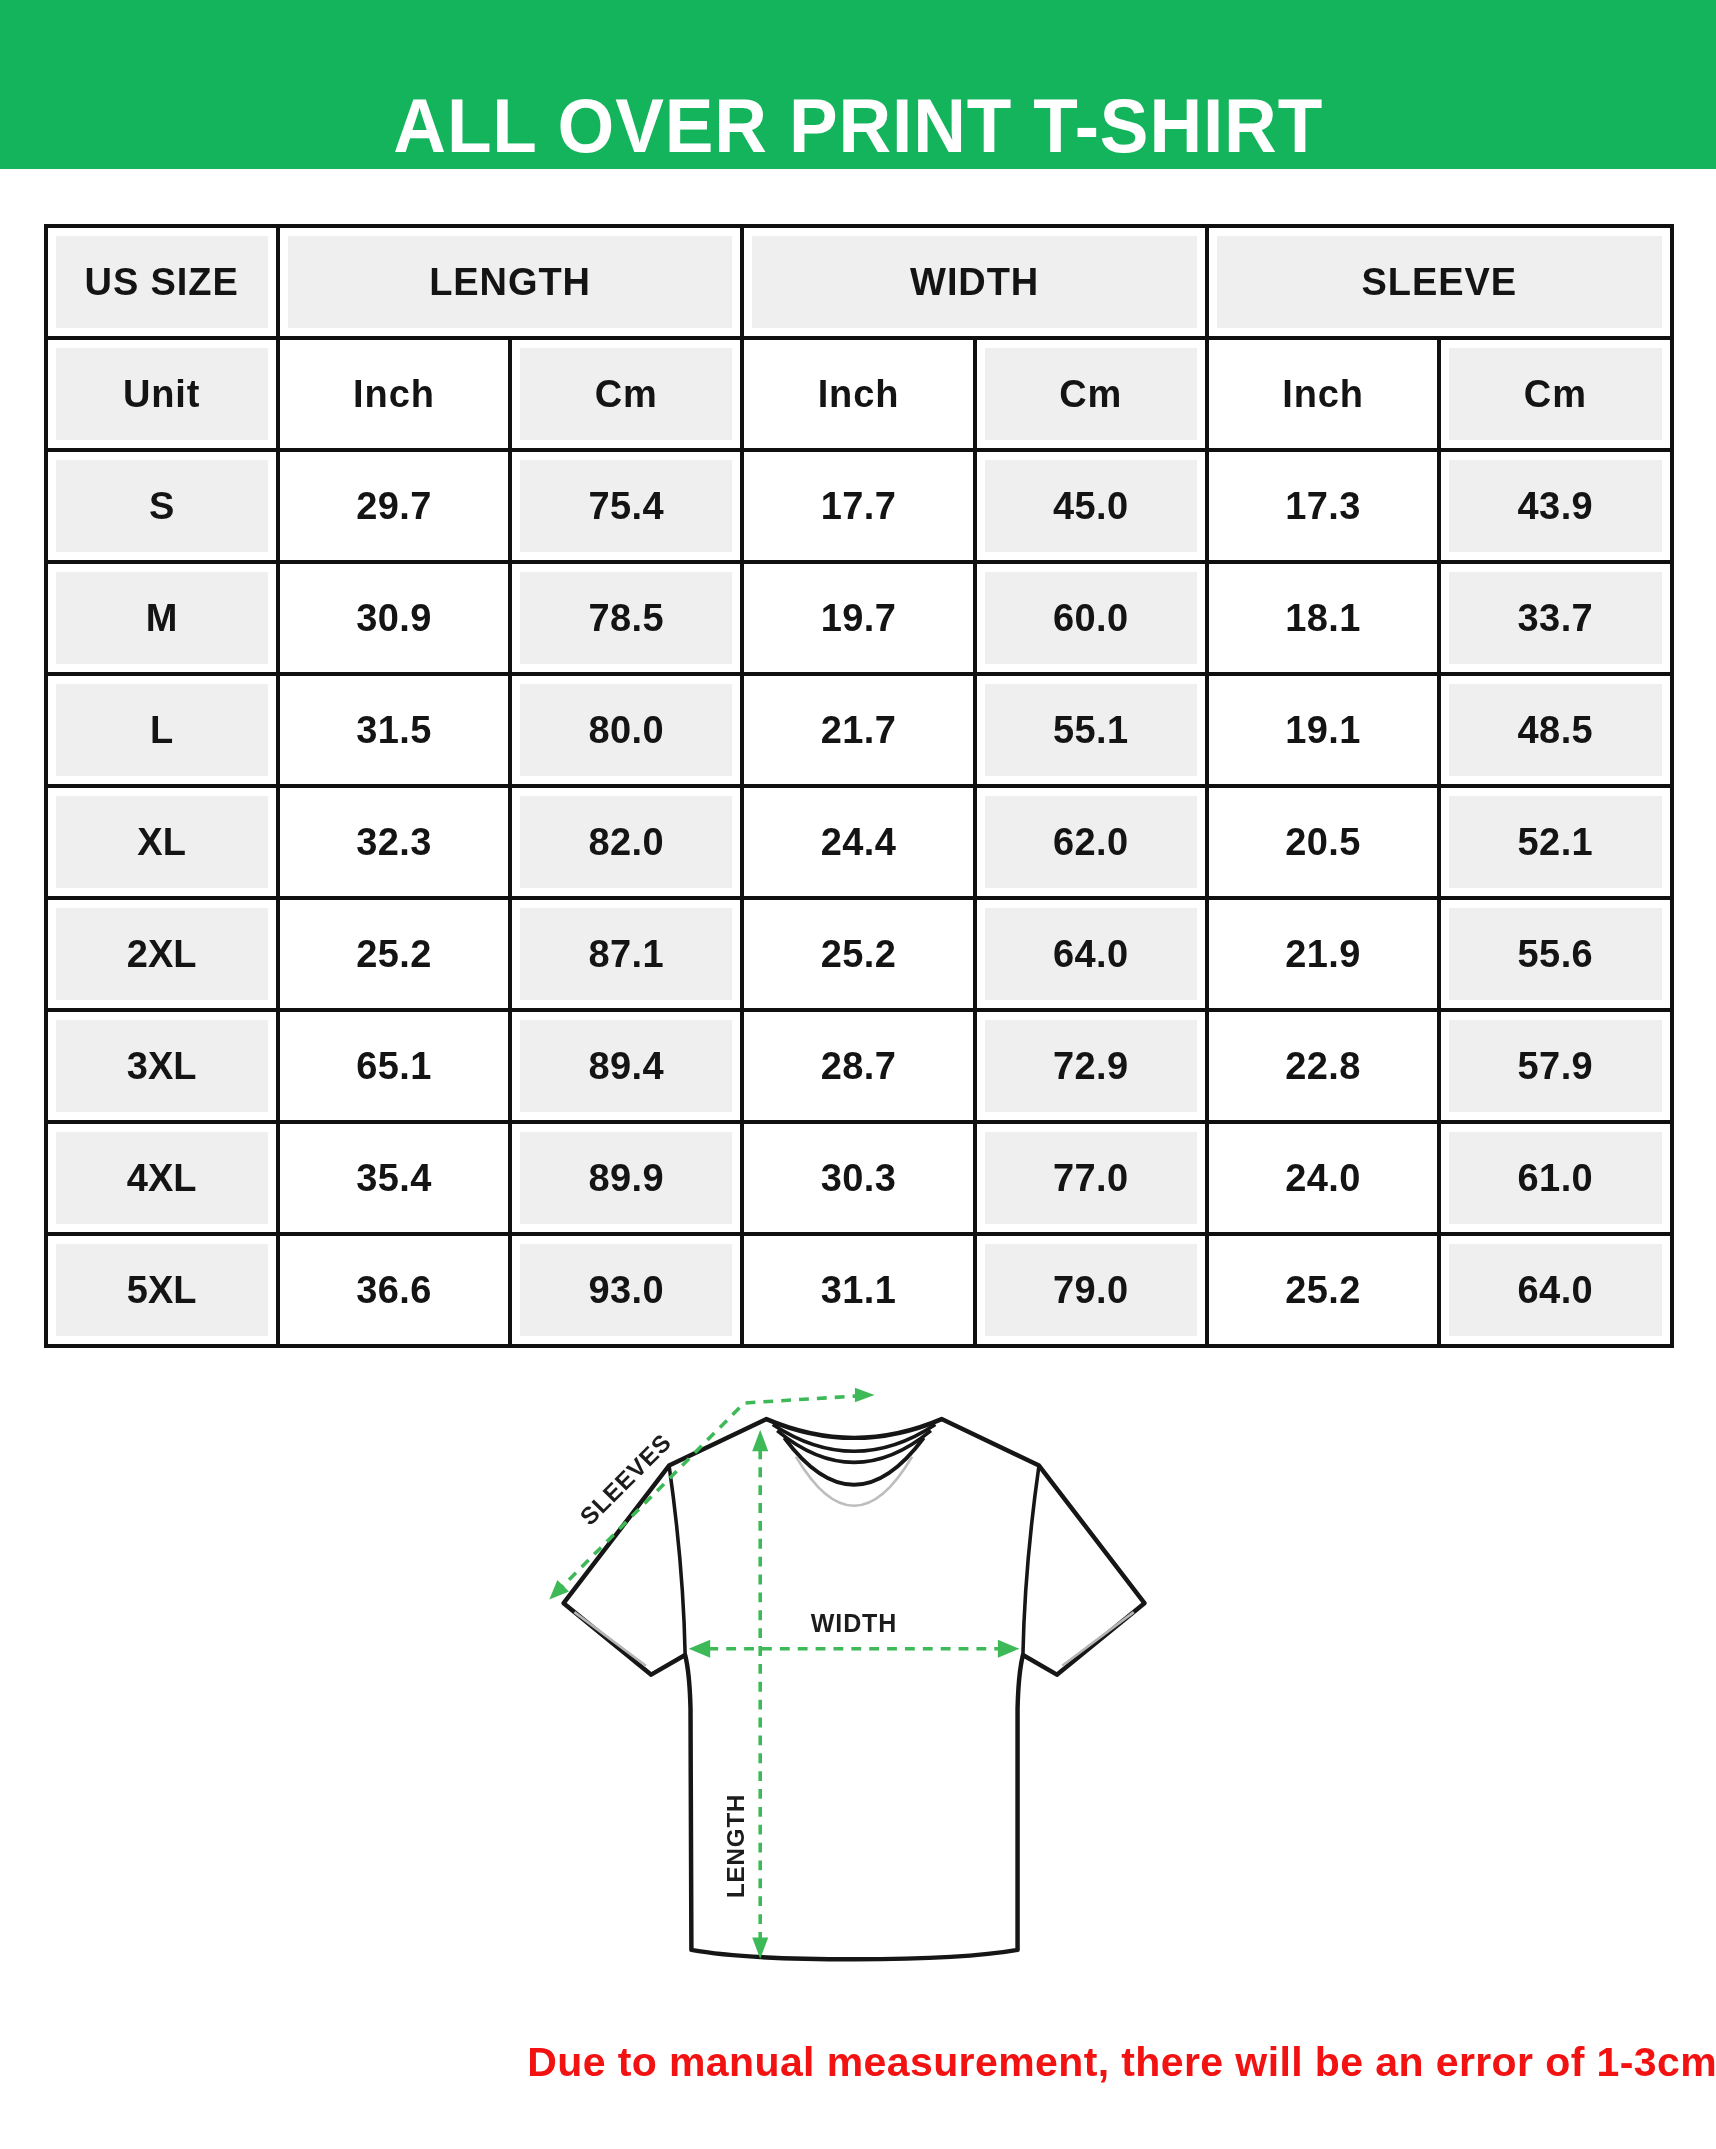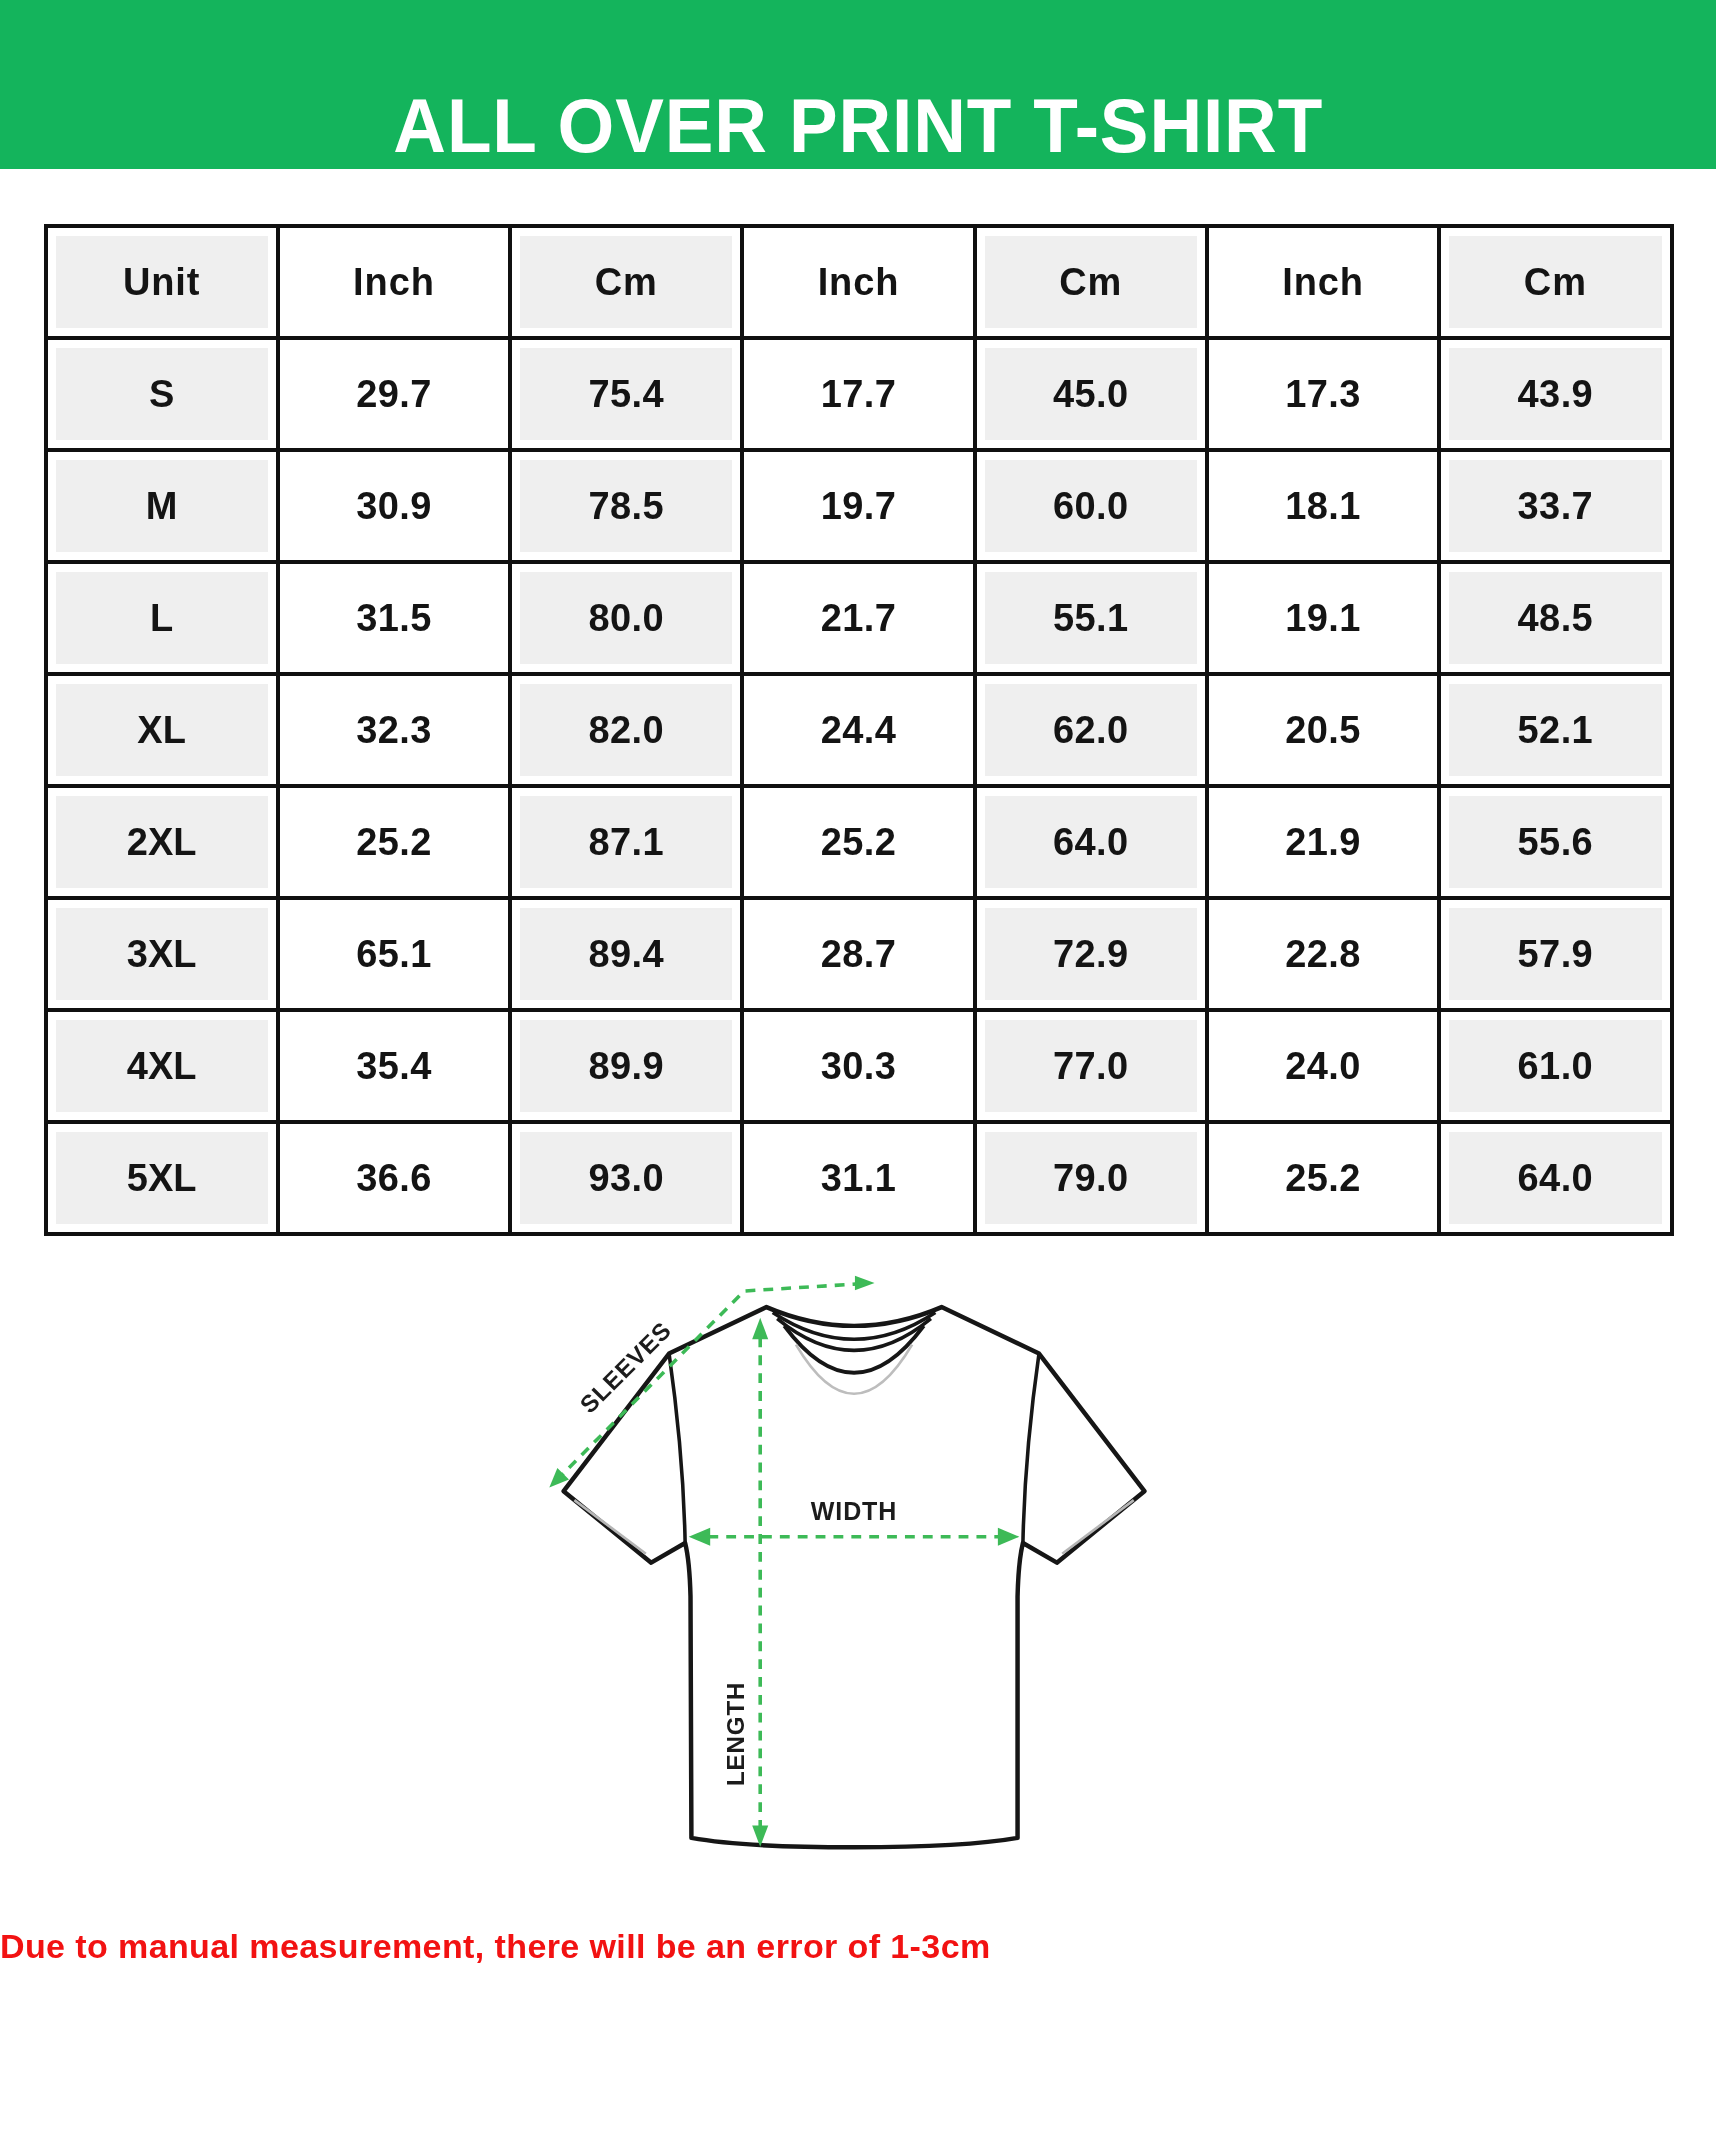--- a/index.html
+++ b/index.html
@@ -61,38 +61,44 @@
   td.num  { font-weight: bold; letter-spacing: 0.4px; }
   
   .diagram {
     width: 697px;
     margin: 30px auto 0 auto;
   }
   .diagram svg { display: block; width: 100%; height: auto; }
   
   .note {
     margin: 35px 0 0 0;
-    text-align: left;
-    font-size: 34px;
+    text-align: right;
+    font-size: 41px;
     font-weight: bold;
     color: #f21212;
     letter-spacing: 0.4px;
   }
 </style>
 </head>
 <body>
 
 <div class="page">
 
   <header class="banner">
     <h1>ALL OVER PRINT T-SHIRT</h1>
   </header>
 
   <table class="size-table">
     <tbody>
+        <tr>
+      <th class="g head">US SIZE</th>
+      <th class="g head" colspan="2">LENGTH</th>
+      <th class="g head" colspan="2">WIDTH</th>
+      <th class="g head" colspan="2">SLEEVE</th>
+    </tr>
     <tr>
       <th class="g head">Unit</th>
       <th class="w head">Inch</th>
       <th class="g head">Cm</th>
       <th class="w head">Inch</th>
       <th class="g head">Cm</th>
       <th class="w head">Inch</th>
       <th class="g head">Cm</th>
     </tr>
     <tr>

